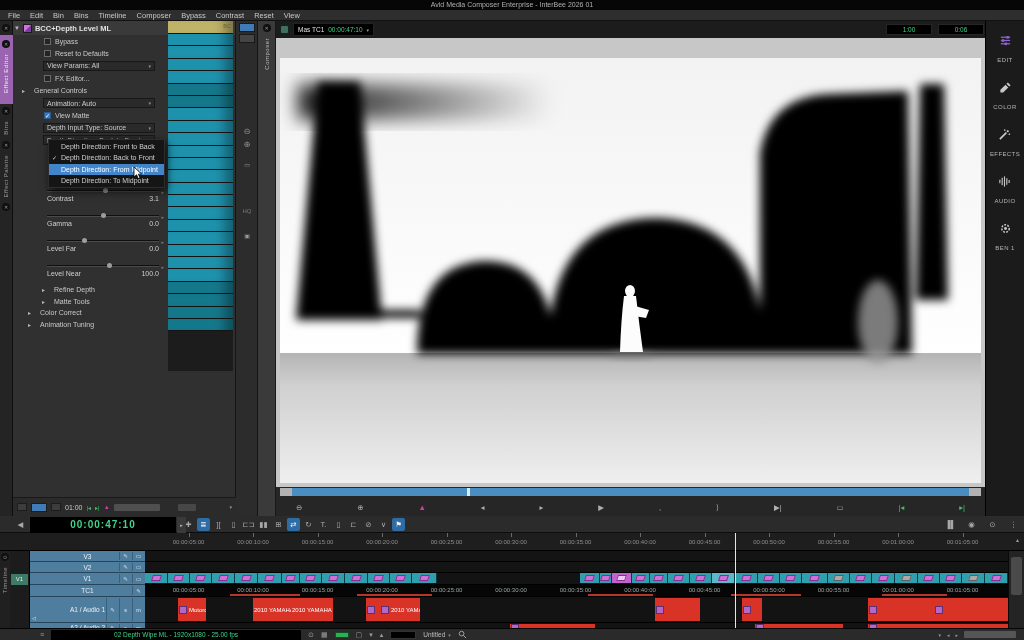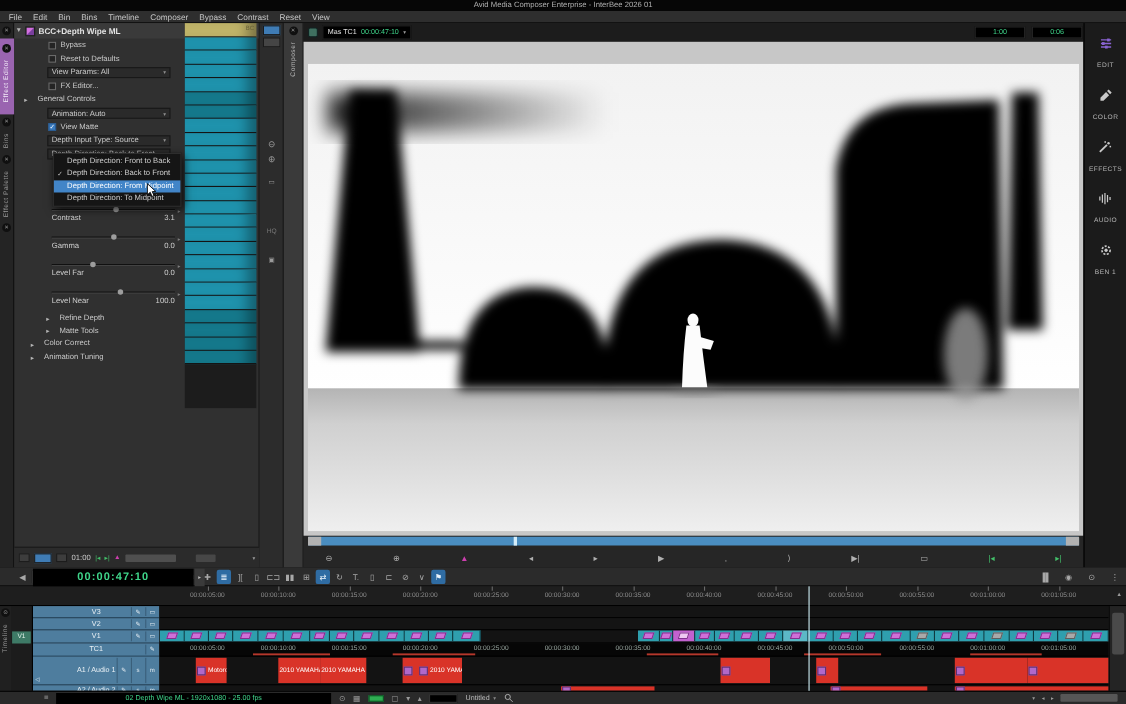--- a/index.html
+++ b/index.html
@@ -158,21 +158,21 @@
         <div class="vtab">Bins</div>
         <div class="dockclose">✕</div>
         <div class="vtab">Effect Palette</div>
         <div class="dockclose">✕</div>
       </div>
 
     <div id="fxpanel">
       <div id="fxheader">
         <span class="tri">▼</span>
         <span id="fxicon"></span>
-        <span id="fxtitle">BCC+Depth Wipe ML</span>
+        <span id="fxtitle">BCC+Depth Level ML</span>
       </div>
       <div id="kfcol">
           <div class="kfbar" style="background: rgb(192, 180, 105); height: 13px;">
             <span style="color: rgb(90, 84, 48);">BC</span>
           </div>
           <div class="kfbar" style="background: rgb(31, 147, 173);"></div>
           <div class="kfbar" style="background: rgb(31, 147, 173);"></div>
           <div class="kfbar" style="background: rgb(31, 147, 173);"></div>
           <div class="kfbar" style="background: rgb(31, 147, 173);"></div>
           <div class="kfbar" style="background: rgb(21, 121, 140);"></div>

